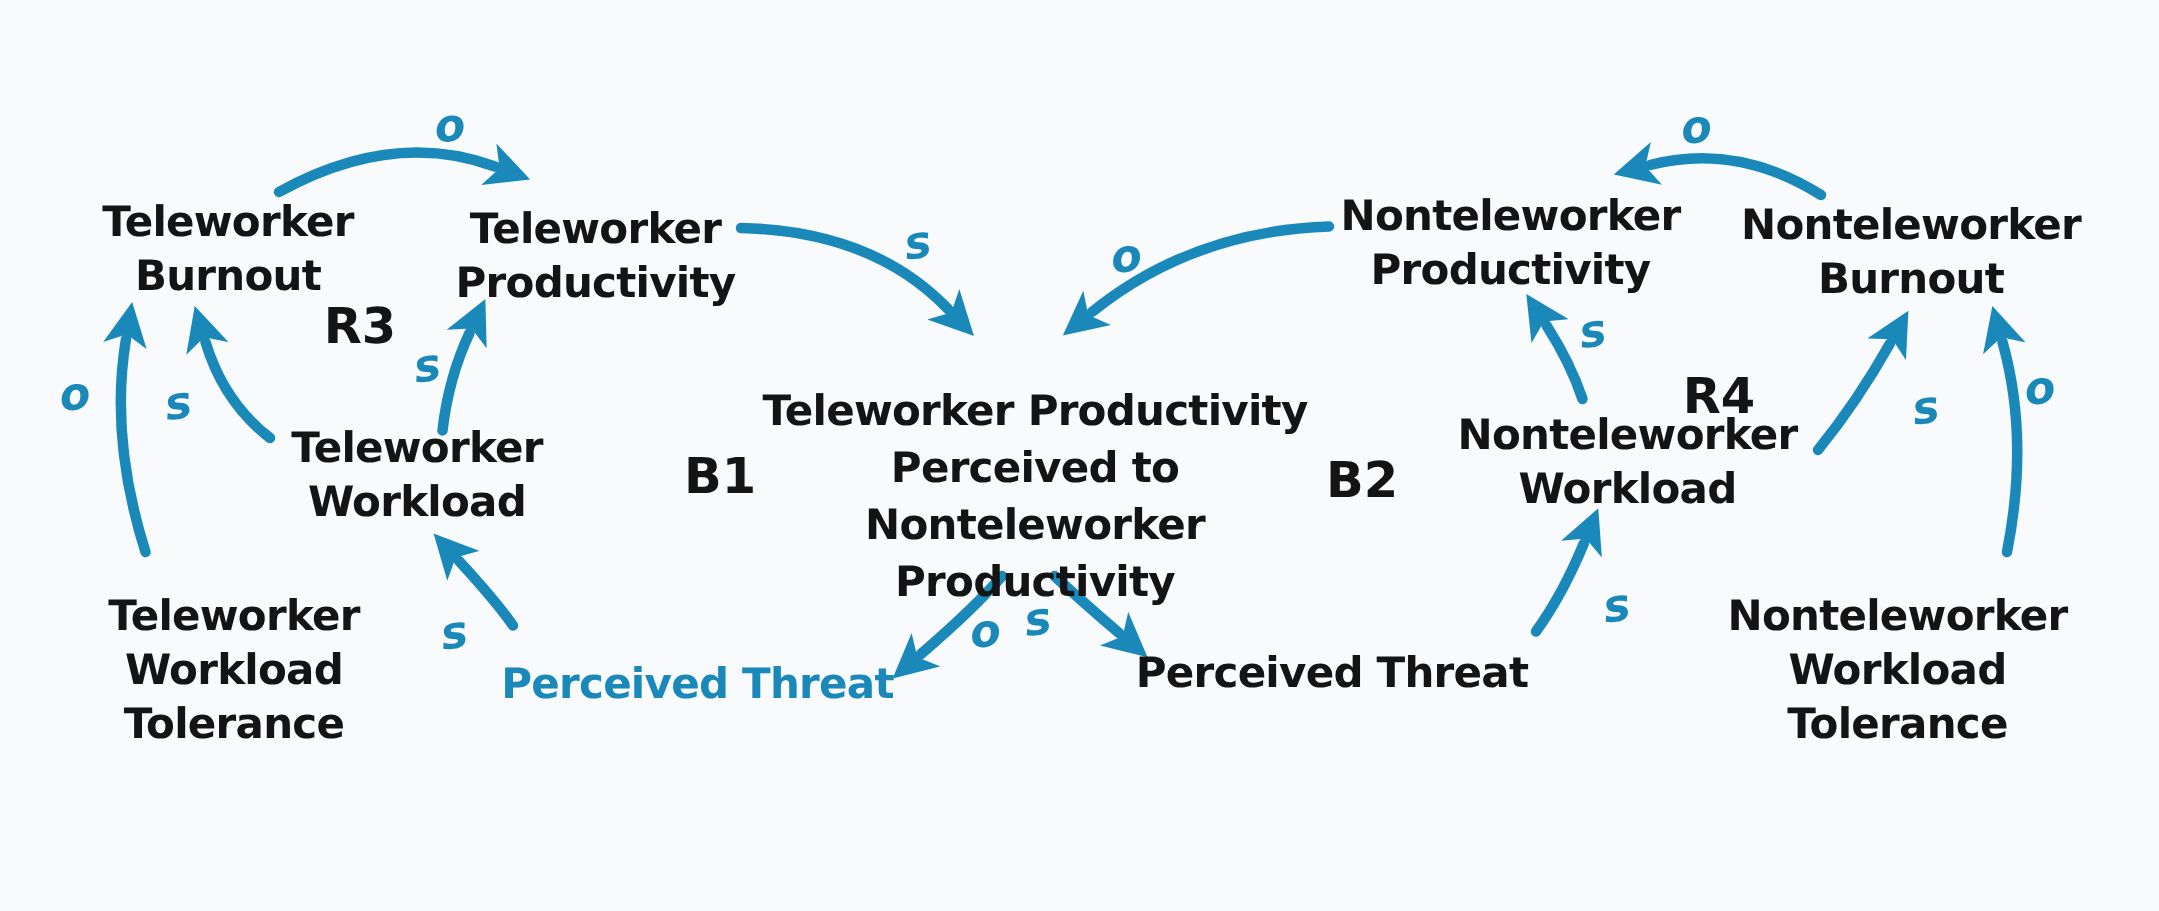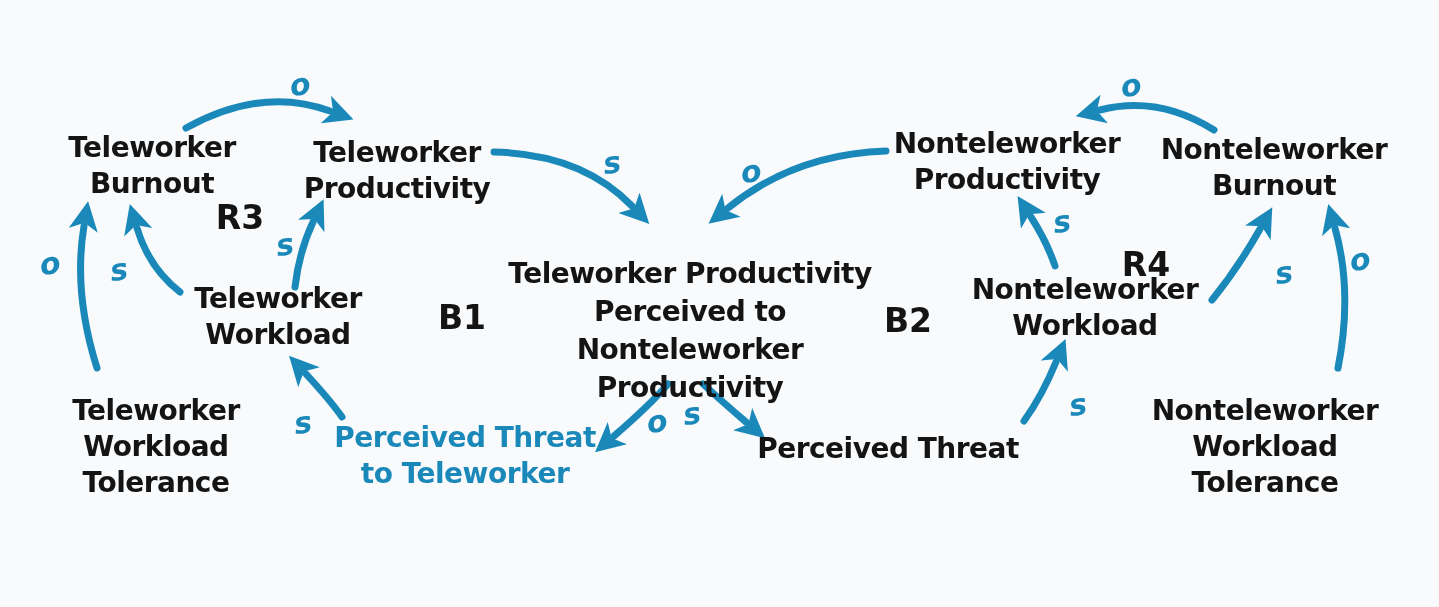--- a/index.html
+++ b/index.html
@@ -79,21 +79,20 @@
 
   <div class="node center" style="left:690px;top:306px;">
     <span>Teleworker Productivity</span>
     <span>Perceived to</span>
     <span>Nonteleworker</span>
     <span>Productivity</span>
   </div>
 
   <div class="node highlight" style="left:465px;top:456px;">
     <span>Perceived Threat</span>
-    <span>to Teleworker</span>
   </div>
 
   <div class="node" style="left:888px;top:449px;">
     <span>Perceived Threat</span>
   </div>
 
   <div class="node" style="left:1007px;top:162px;">
     <span>Nonteleworker</span>
     <span>Productivity</span>
   </div>
@@ -108,21 +107,21 @@
     <span>Burnout</span>
   </div>
 
   <div class="node" style="left:1265px;top:447px;">
     <span>Nonteleworker</span>
     <span>Workload</span>
     <span>Tolerance</span>
   </div>
 
   <div class="loop-label" style="left:240px;top:217px;">R3</div>
-  <div class="loop-label" style="left:462px;top:317px;">B1</div>
+  <div class="loop-label" style="left:480px;top:317px;">B1</div>
   <div class="loop-label" style="left:908px;top:320px;">B2</div>
   <div class="loop-label" style="left:1146px;top:223px;margin-top:41px;">R4</div>
 
   <div class="pol" style="left:300px;top:85px;">o</div>
   <div class="pol" style="left:612px;top:163px;">s</div>
   <div class="pol" style="left:751px;top:172px;">o</div>
   <div class="pol" style="left:1131px;top:86px;">o</div>
   <div class="pol" style="left:657px;top:422px;">o</div>
   <div class="pol" style="left:692px;top:414px;">s</div>
   <div class="pol" style="left:303px;top:423px;">s</div>

